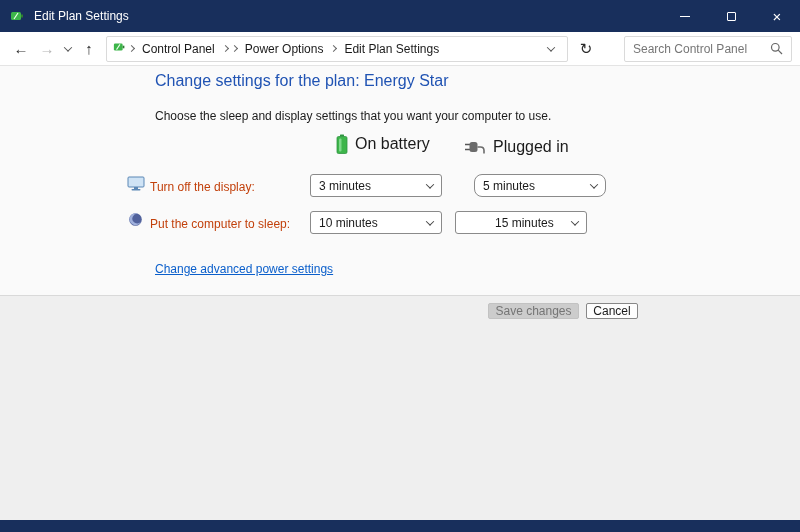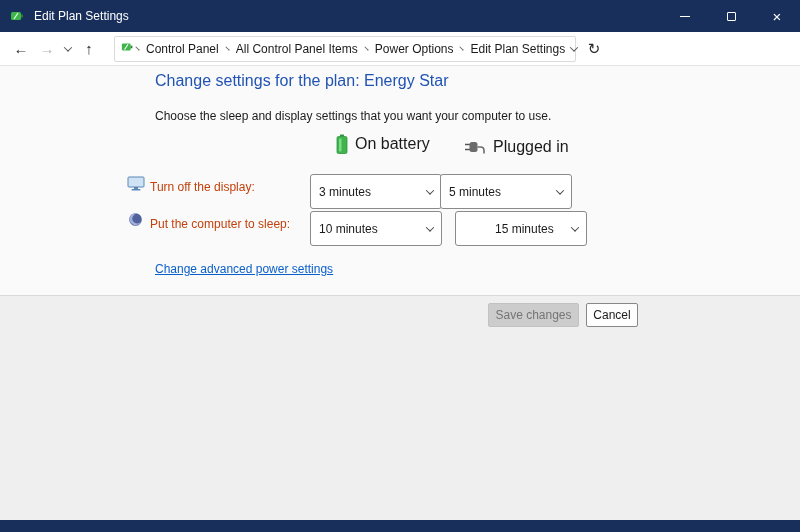--- a/index.html
+++ b/index.html
@@ -21,43 +21,43 @@
   .max-glyph{display:inline-block;width:9px;height:9px;border:1px solid #fff;border-radius:1px;}
   .close-glyph{font-size:15px;line-height:1;}
 
   
   .toolbar{position:absolute;top:32px;left:0;right:0;height:34px;background:#fff;border-bottom:1px solid #e4e4e4;display:flex;align-items:center;padding:0 8px;}
   .nav-btn{width:26px;height:26px;display:flex;align-items:center;justify-content:center;font-size:15px;color:#2b2b2b;border-radius:3px;}
   .nav-btn.disabled{color:#b5b5b5;}
   .nav-chev-btn{width:16px;height:26px;display:flex;align-items:center;justify-content:center;}
   .chev-down{display:inline-block;width:6px;height:6px;border-right:1px solid #555;border-bottom:1px solid #555;transform:rotate(45deg) translate(-1px,-1px);}
   .chev-right{display:inline-block;width:5px;height:5px;border-right:1px solid #666;border-bottom:1px solid #666;transform:rotate(-45deg);margin:0 2px;}
-  .address-bar{display:flex;align-items:center;height:26px;width:462px;margin-left:12px;border:1px solid #dadada;border-radius:2px;background:#fff;padding:0 6px;}
+  .address-bar{display:flex;align-items:center;height:26px;width:462px;margin-left:4px;border:1px solid #dadada;border-radius:2px;background:#fff;padding:0 6px;}
   .crumb{padding:0 6px;font-size:12px;color:#1a1a1a;white-space:nowrap;cursor:default;}
   .addr-dd{margin-left:auto;width:20px;height:100%;display:flex;align-items:center;justify-content:center;}
   .refresh-btn{width:28px;height:26px;display:flex;align-items:center;justify-content:center;font-size:15px;color:#2b2b2b;margin-left:4px;}
   .search-box{margin-left:auto;width:168px;height:26px;border:1px solid #dadada;border-radius:2px;background:#fff;display:flex;align-items:center;padding:0 8px;}
   .search-input{border:none;outline:none;flex:1;font-size:12px;color:#333;background:transparent;min-width:0;}
   .search-input::placeholder{color:#767676;}
 
   
   .heading{position:absolute;left:155px;top:72px;font-size:16px;color:var(--heading);}
   .subheading{position:absolute;left:155px;top:109px;font-size:12px;color:#1b1b1b;}
   .col-hdr{position:absolute;display:flex;align-items:center;gap:7px;font-size:16px;color:#1b1b1b;}
   .col-battery{left:336px;top:134px;}
   .col-plugged{left:464px;top:138px;}
   .row-icon{position:absolute;display:flex;}
   .row-label{position:absolute;font-size:12px;color:#c2410c;}
-  .select{position:absolute;width:132px;height:35px;background:#fff;border:1px solid #8a8a8a;border-radius:3px;display:flex;align-items:center;font-size:12px;color:#1a1a1a;padding:0 8px;cursor:default;}
+  .select{position:absolute;width:132px;height:23px;background:#fff;border:1px solid #8a8a8a;border-radius:3px;display:flex;align-items:center;font-size:12px;color:#1a1a1a;padding:0 8px;cursor:default;}
   .select .chev-down{margin-left:auto;border-color:#444;}
   .adv-link{position:absolute;left:155px;top:262px;font-size:12px;color:var(--link);text-decoration:underline;cursor:pointer;}
 
   
   .footer{position:absolute;top:295px;left:0;right:0;height:225px;background:#efefef;border-top:1px solid #d9d9d9;}
-  .btn{position:absolute;height:24px;font-size:12px;display:flex;align-items:center;justify-content:center;border-radius:2px;font-family:"Liberation Sans",sans-serif;}
+  .btn{position:absolute;height:16px;font-size:12px;display:flex;align-items:center;justify-content:center;border-radius:2px;font-family:"Liberation Sans",sans-serif;}
   .btn-save{left:488px;top:7px;width:91px;background:#cccccc;border:1px solid #c2c2c2;color:#757575;}
   .btn-cancel{left:586px;top:7px;width:52px;background:#fdfdfd;border:1px solid #878787;color:#1a1a1a;}
   .bottom-strip{position:absolute;left:0;right:0;bottom:0;height:12px;background:var(--titlebar);}
 </style>
 </head>
 <body>
 
 <div class="window">
 
   <div class="titlebar">
@@ -100,33 +100,41 @@
       <span class="app-icon">
         <svg width="14" height="14" viewBox="0 0 16 16">
           <rect x="1" y="4" width="10" height="8" rx="1.5" fill="#3db54a"></rect>
           <rect x="11" y="6.5" width="2" height="3" fill="#2e7d32"></rect>
           <path d="M4 11 L8 5" stroke="#eaffea" stroke-width="1.2" fill="none"></path>
         </svg>
       </span>
       <span class="chev-right"></span>
       <span class="crumb">Control Panel</span>
       <span class="chev-right"></span>
-      <span class="crumb">All Control Panel Items</span>
       <span class="chev-right"></span>
       <span class="crumb">Power Options</span>
       <span class="chev-right"></span>
       <span class="crumb">Edit Plan Settings</span>
       <span class="addr-dd">
         <span class="chev-down"></span>
       </span>
     </div>
     <div class="refresh-btn">
       <span>↻</span>
     </div>
 
+    <div class="search-box">
+      <input class="search-input" type="text" placeholder="Search Control Panel" style="">
+      <span style="display:flex;">
+        <svg width="13" height="13" viewBox="0 0 13 13">
+          <circle cx="5.3" cy="5.3" r="3.8" fill="none" stroke="#666" stroke-width="1.2"></circle>
+          <line x1="8.2" y1="8.2" x2="12" y2="12" stroke="#666" stroke-width="1.2"></line>
+        </svg>
+      </span>
+    </div>
   </div>
 
   <div class="heading">Change settings for the plan: Energy Star</div>
   <div class="subheading">Choose the sleep and display settings that you want your computer to use.</div>
 
   <div class="col-hdr col-battery">
     <span style="display:flex;">
       <svg width="12" height="20" viewBox="0 0 12 20">
         <rect x="4" y="0.5" width="4" height="2" rx="0.5" fill="#2e9440"></rect>
         <rect x="1" y="2.5" width="10" height="17" rx="1.5" fill="#3db54a" stroke="#2e9440" stroke-width="0.8"></rect>
@@ -152,21 +160,21 @@
       <rect x="1" y="1" width="16" height="10" rx="1" fill="#cfe3f5" stroke="#5b87b5" stroke-width="1"></rect>
       <rect x="7" y="11" width="4" height="2" fill="#5b87b5"></rect>
       <rect x="4.5" y="13" width="9" height="1.6" rx="0.8" fill="#5b87b5"></rect>
     </svg>
   </span>
   <span class="row-label" style="left:150px;top:180px;">Turn off the display:</span>
   <div class="select" style="left:310px;top:174px;">
     <span>3 minutes</span>
     <span class="chev-down"></span>
   </div>
-  <div class="select" style="left:440px;top:174px;">
+  <div class="select" style="left:474px;top:174px;border-radius:8px;">
     <span>5 minutes</span>
     <span class="chev-down"></span>
   </div>
 
   <span class="row-icon" style="left:128px;top:212px;">
     <svg width="15" height="15" viewBox="0 0 15 15">
       <circle cx="7.5" cy="7.5" r="6.3" fill="#50619c"></circle>
       <path d="M10.5 2 A6 6 0 1 0 13 9.5 A4.8 4.8 0 1 1 10.5 2 Z" fill="#9fb0dc"></path>
     </svg>
   </span>

